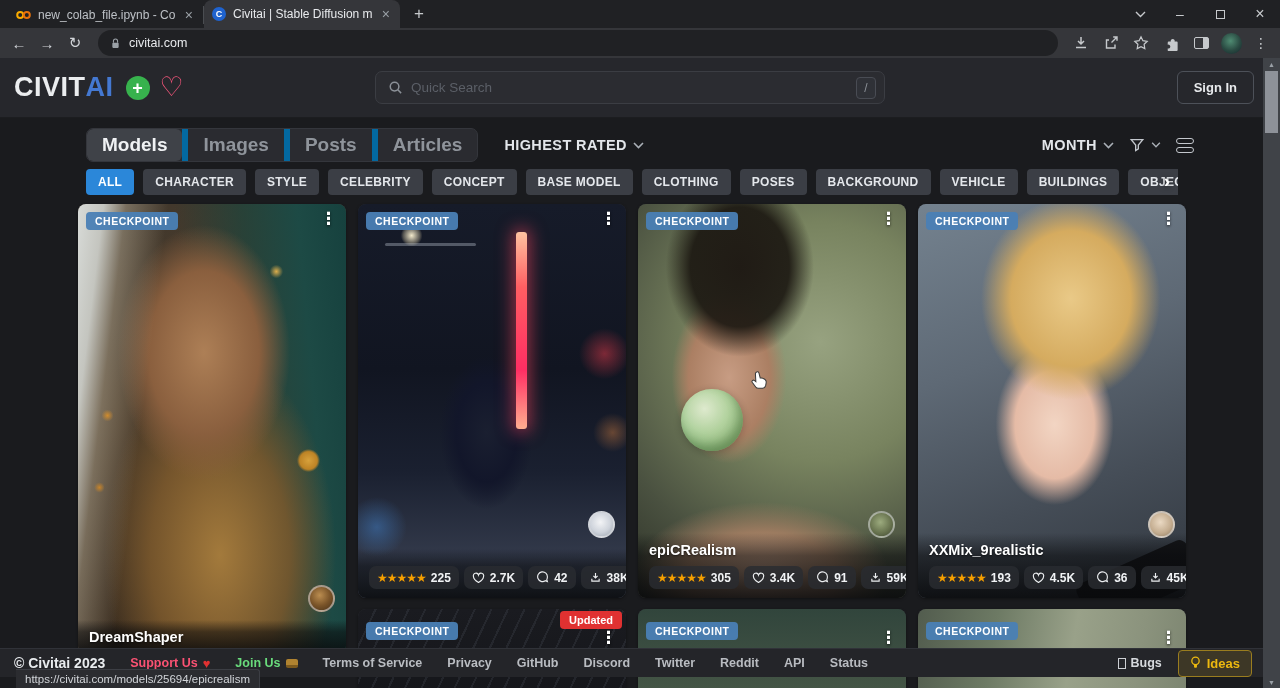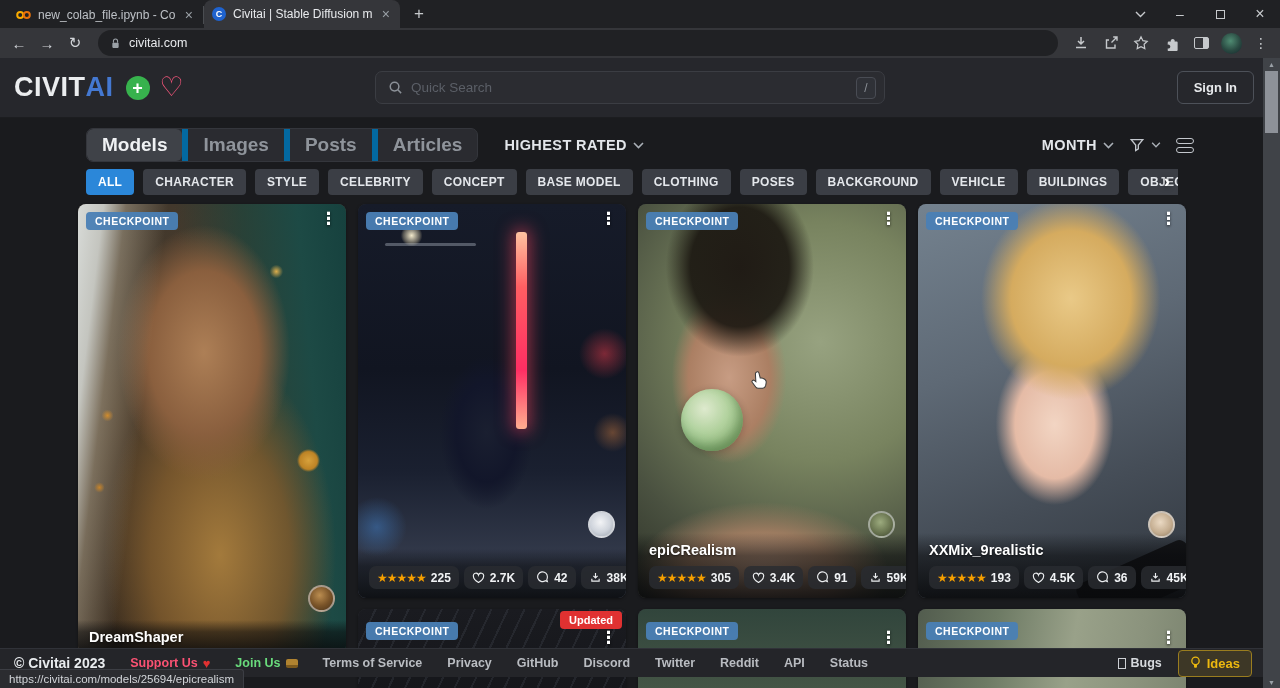--- a/index.html
+++ b/index.html
@@ -137,21 +137,21 @@
   .f-support { font-size:12.5px; font-weight:bold; color:#fa5273; display:flex; align-items:center; gap:5px; }
   .f-support .hs { color:#e03131; font-size:13px; }
   .f-join { font-size:12.5px; font-weight:bold; color:#69db7c; display:flex; align-items:center; gap:5px; }
   .money-ic { width:12px; height:9px; background:#b08330; border-radius:2px; border-bottom:3px solid #7c5a1e; display:inline-block; }
   .flinks { display:flex; gap:25px; }
   .flink { font-size:12.5px; font-weight:bold; color:#b9bcc1; }
   .f-right { margin-left:auto; display:flex; align-items:center; gap:16px; padding-right:14px;justify-content:flex-end; }
   .f-bugs { display:flex; align-items:center; gap:5px; font-size:12.5px; font-weight:bold; color:#d6d9dd; }
   .tofu { width:8px; height:11px; border:1.4px solid #cdd0d4; display:inline-block; }
   .ideas-btn { display:flex; align-items:center; gap:6px; padding:5px 11px; background:rgba(230,180,20,0.13); border:1px solid #9a7d1f; border-radius:4px; color:#edb90f; font-size:13px; font-weight:bold; }
-  .statusbar { position:absolute; left:0; top:611px; height:19px; background:#2b2c30; border:1px solid #3c3e44; border-left:none; border-bottom:none; border-radius:0 3px 0 0; display:flex; align-items:center; padding:0 9px; z-index:8; }
+  .statusbar { position:absolute; left:16px; top:611px; height:19px; background:#2b2c30; border:1px solid #3c3e44; border-left:none; border-bottom:none; border-radius:0 3px 0 0; display:flex; align-items:center; padding:0 9px; z-index:8; }
   .statusbar span { font-size:11.5px; color:#d2d5d9; }
   .vscroll { position:absolute; right:0; top:0; bottom:0; width:17px; background:#404348; z-index:10; }
   .vs-arrow { position:absolute; left:0; width:17px; height:12px; display:flex; align-items:center; justify-content:center; color:#9aa0a6; font-size:7px; }
   .vs-up { top:0; } .vs-down { bottom:0; }
   .vs-thumb { position:absolute; left:2px; top:13px; width:13px; height:62px; background:#8e9299; }
   .cursor { position:absolute; left:750px; top:312px; z-index:20; }
 </style>
 </head>
 <body>
 

